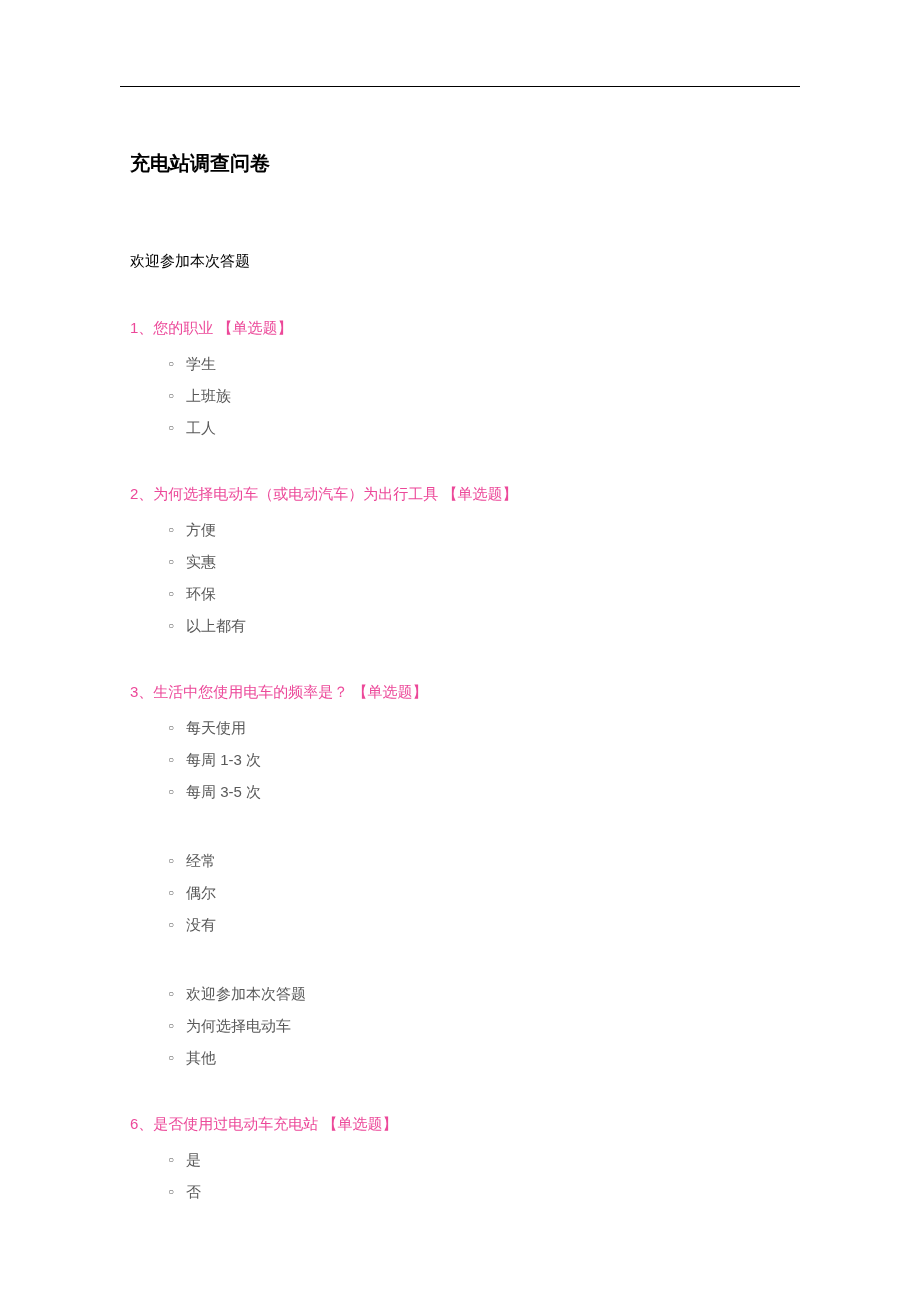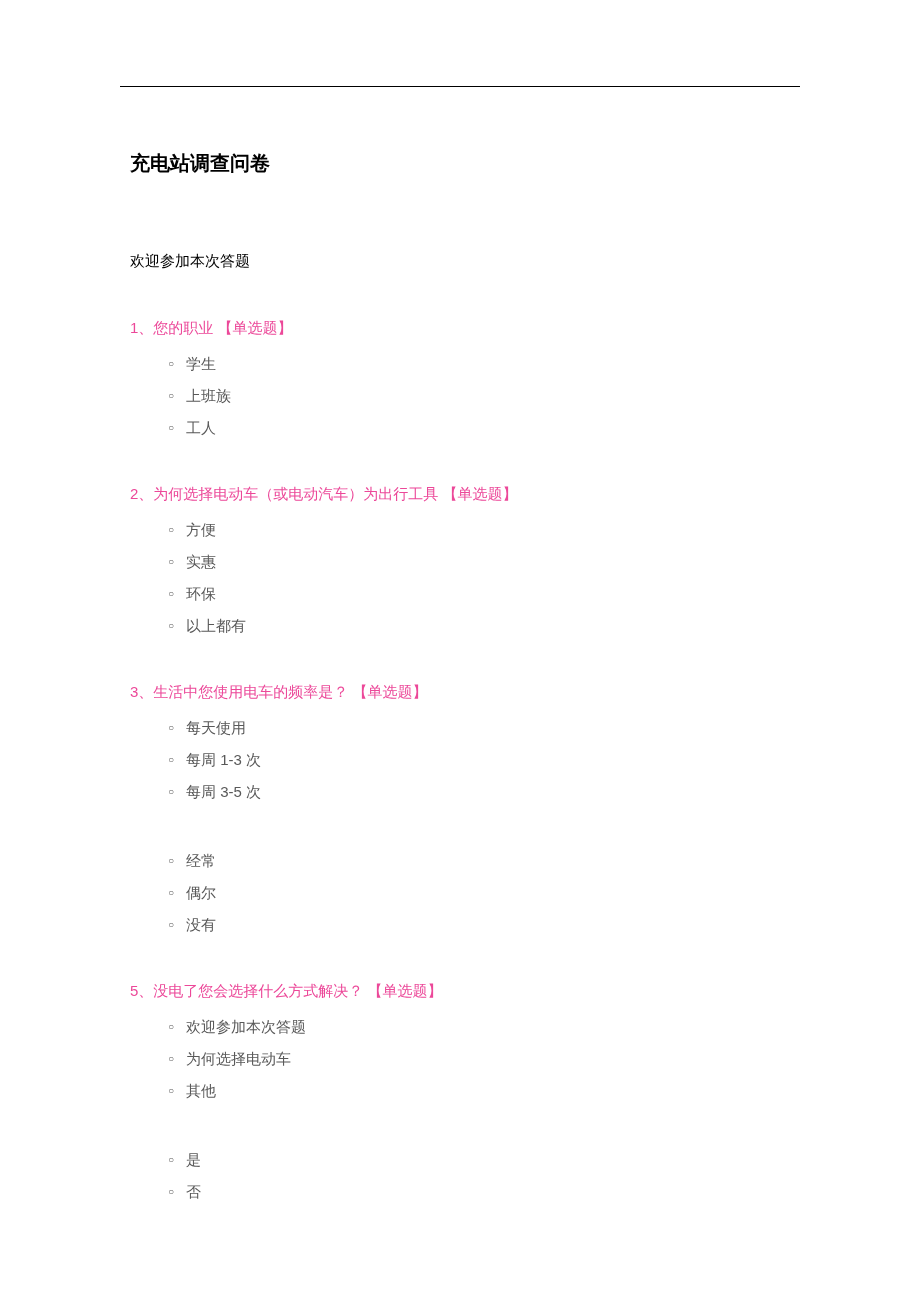--- a/index.html
+++ b/index.html
@@ -138,37 +138,37 @@
             <span class="bullet">○</span>
             <span>偶尔</span>
           </div>
           <div class="option">
             <span class="bullet">○</span>
             <span>没有</span>
           </div>
         </div>
       </div>
       <div class="question-block">
-        <div class="question"><span>5</span><span>、</span><span>没电了您会选择什么方式解决？</span><span>  </span><span>【单选题】</span></div>
         <div class="options">
           <div class="option">
             <span class="bullet">○</span>
             <span>欢迎参加本次答题</span>
           </div>
           <div class="option">
             <span class="bullet">○</span>
             <span>为何选择电动车</span>
           </div>
           <div class="option">
             <span class="bullet">○</span>
             <span>其他</span>
           </div>
         </div>
       </div>
       <div class="question-block">
+        <div class="question"><span>6</span><span>、</span><span>是否使用过电动车充电站</span><span>  </span><span>【单选题】</span></div>
         <div class="options">
           <div class="option">
             <span class="bullet">○</span>
             <span>是</span>
           </div>
           <div class="option">
             <span class="bullet">○</span>
             <span>否</span>
           </div>
         </div>

